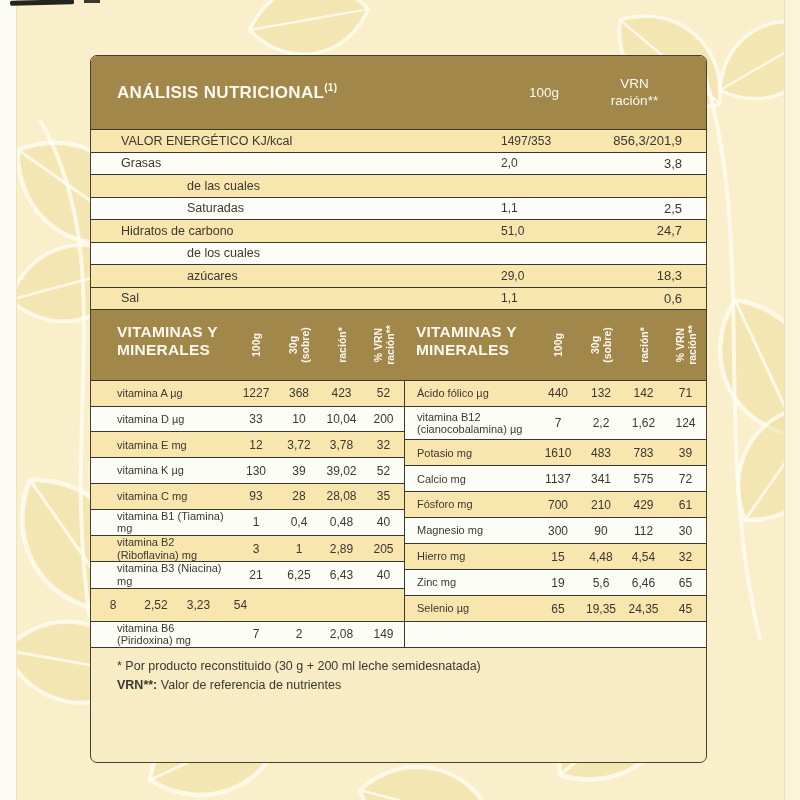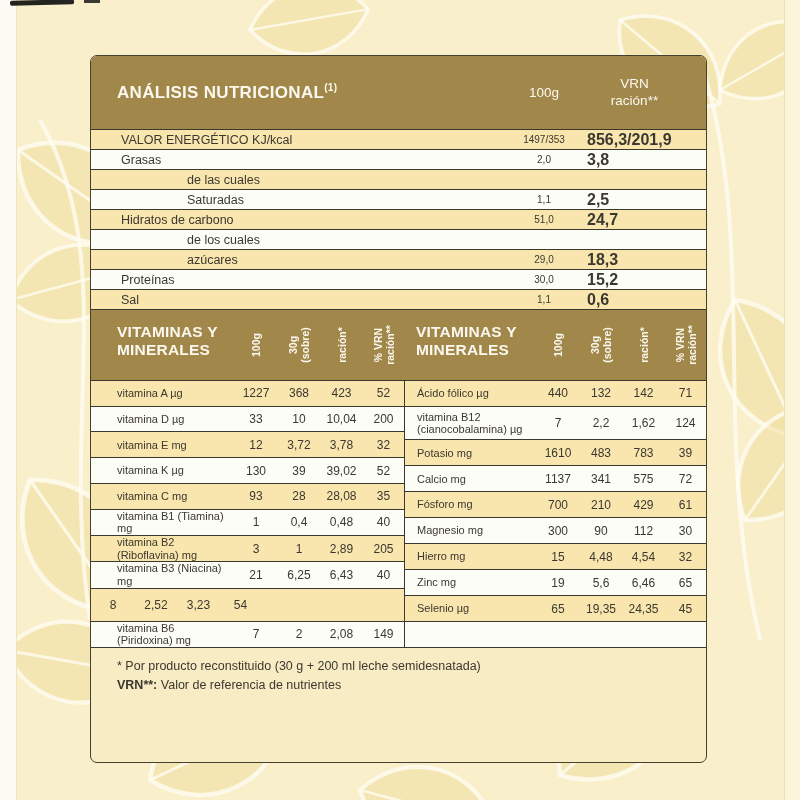--- a/index.html
+++ b/index.html
@@ -31,22 +31,22 @@
   .gh-100g{position:absolute;left:410px;width:86px;text-align:center;font-size:13.5px;}
   .gh-vrn{position:absolute;left:496px;width:95px;text-align:center;font-size:13.5px;line-height:1.25;white-space:pre-line;}
 
   
   .main-table{height:180px;flex:0 0 auto;display:flex;flex-direction:column;}
   .mrow{flex:1;display:flex;align-items:center;border-top:1px solid #3a372c;position:relative;}
   .tan{background:#f9e5ae;}
   .white{background:#fdfdf8;}
   .mlabel{padding-left:30px;font-size:12.5px;}
   .mlabel.ind{padding-left:96px;}
-  .mv1{position:absolute;left:410px;width:86px;text-align:center;font-size:10px;}
-  .mv2{position:absolute;left:496px;width:95px;text-align:left;font-size:16px;font-weight:bold;}
+  .mv1{position:absolute;left:410px;width:86px;font-size:12px;}
+  .mv2{position:absolute;left:496px;width:95px;text-align:right;font-size:13px;}
 
   
   .vit-header{height:70px;flex:0 0 auto;display:flex;border-top:1px solid #3a372c;}
   .vh-half{width:313px;display:flex;box-sizing:border-box;}
   .vh-half.rgt{width:auto;flex:1;}
   .vh-title{flex:1;padding:13px 0 0 26px;font-size:15.5px;font-weight:bold;line-height:1.18;white-space:pre-line;letter-spacing:.2px;}
   .vh-half.rgt .vh-title{padding-left:12px;}
   .vcol{position:relative;flex:0 0 auto;}
   .c1{width:44px;}.c2{width:42px;}.c3{width:43px;}.c4{width:41px;}
   .vcol span{
@@ -137,25 +137,20 @@
       <div class="mv2">24,7</div>
     </div>
     <div class="mrow white">
       <div class="mlabel ind">de los cuales</div>
     </div>
     <div class="mrow tan">
       <div class="mlabel ind">azúcares</div>
       <div class="mv1">29,0</div>
       <div class="mv2">18,3</div>
     </div>
-    <div class="mrow white">
-      <div class="mlabel">Proteínas</div>
-      <div class="mv1">30,0</div>
-      <div class="mv2">15,2</div>
-    </div>
     <div class="mrow tan">
       <div class="mlabel">Sal</div>
       <div class="mv1">1,1</div>
       <div class="mv2">0,6</div>
     </div>
   </div>
 
   <div class="gold vit-header">
     <div class="vh-half">
       <div class="vh-title" style="white-space: pre-line;">VITAMINAS Y

